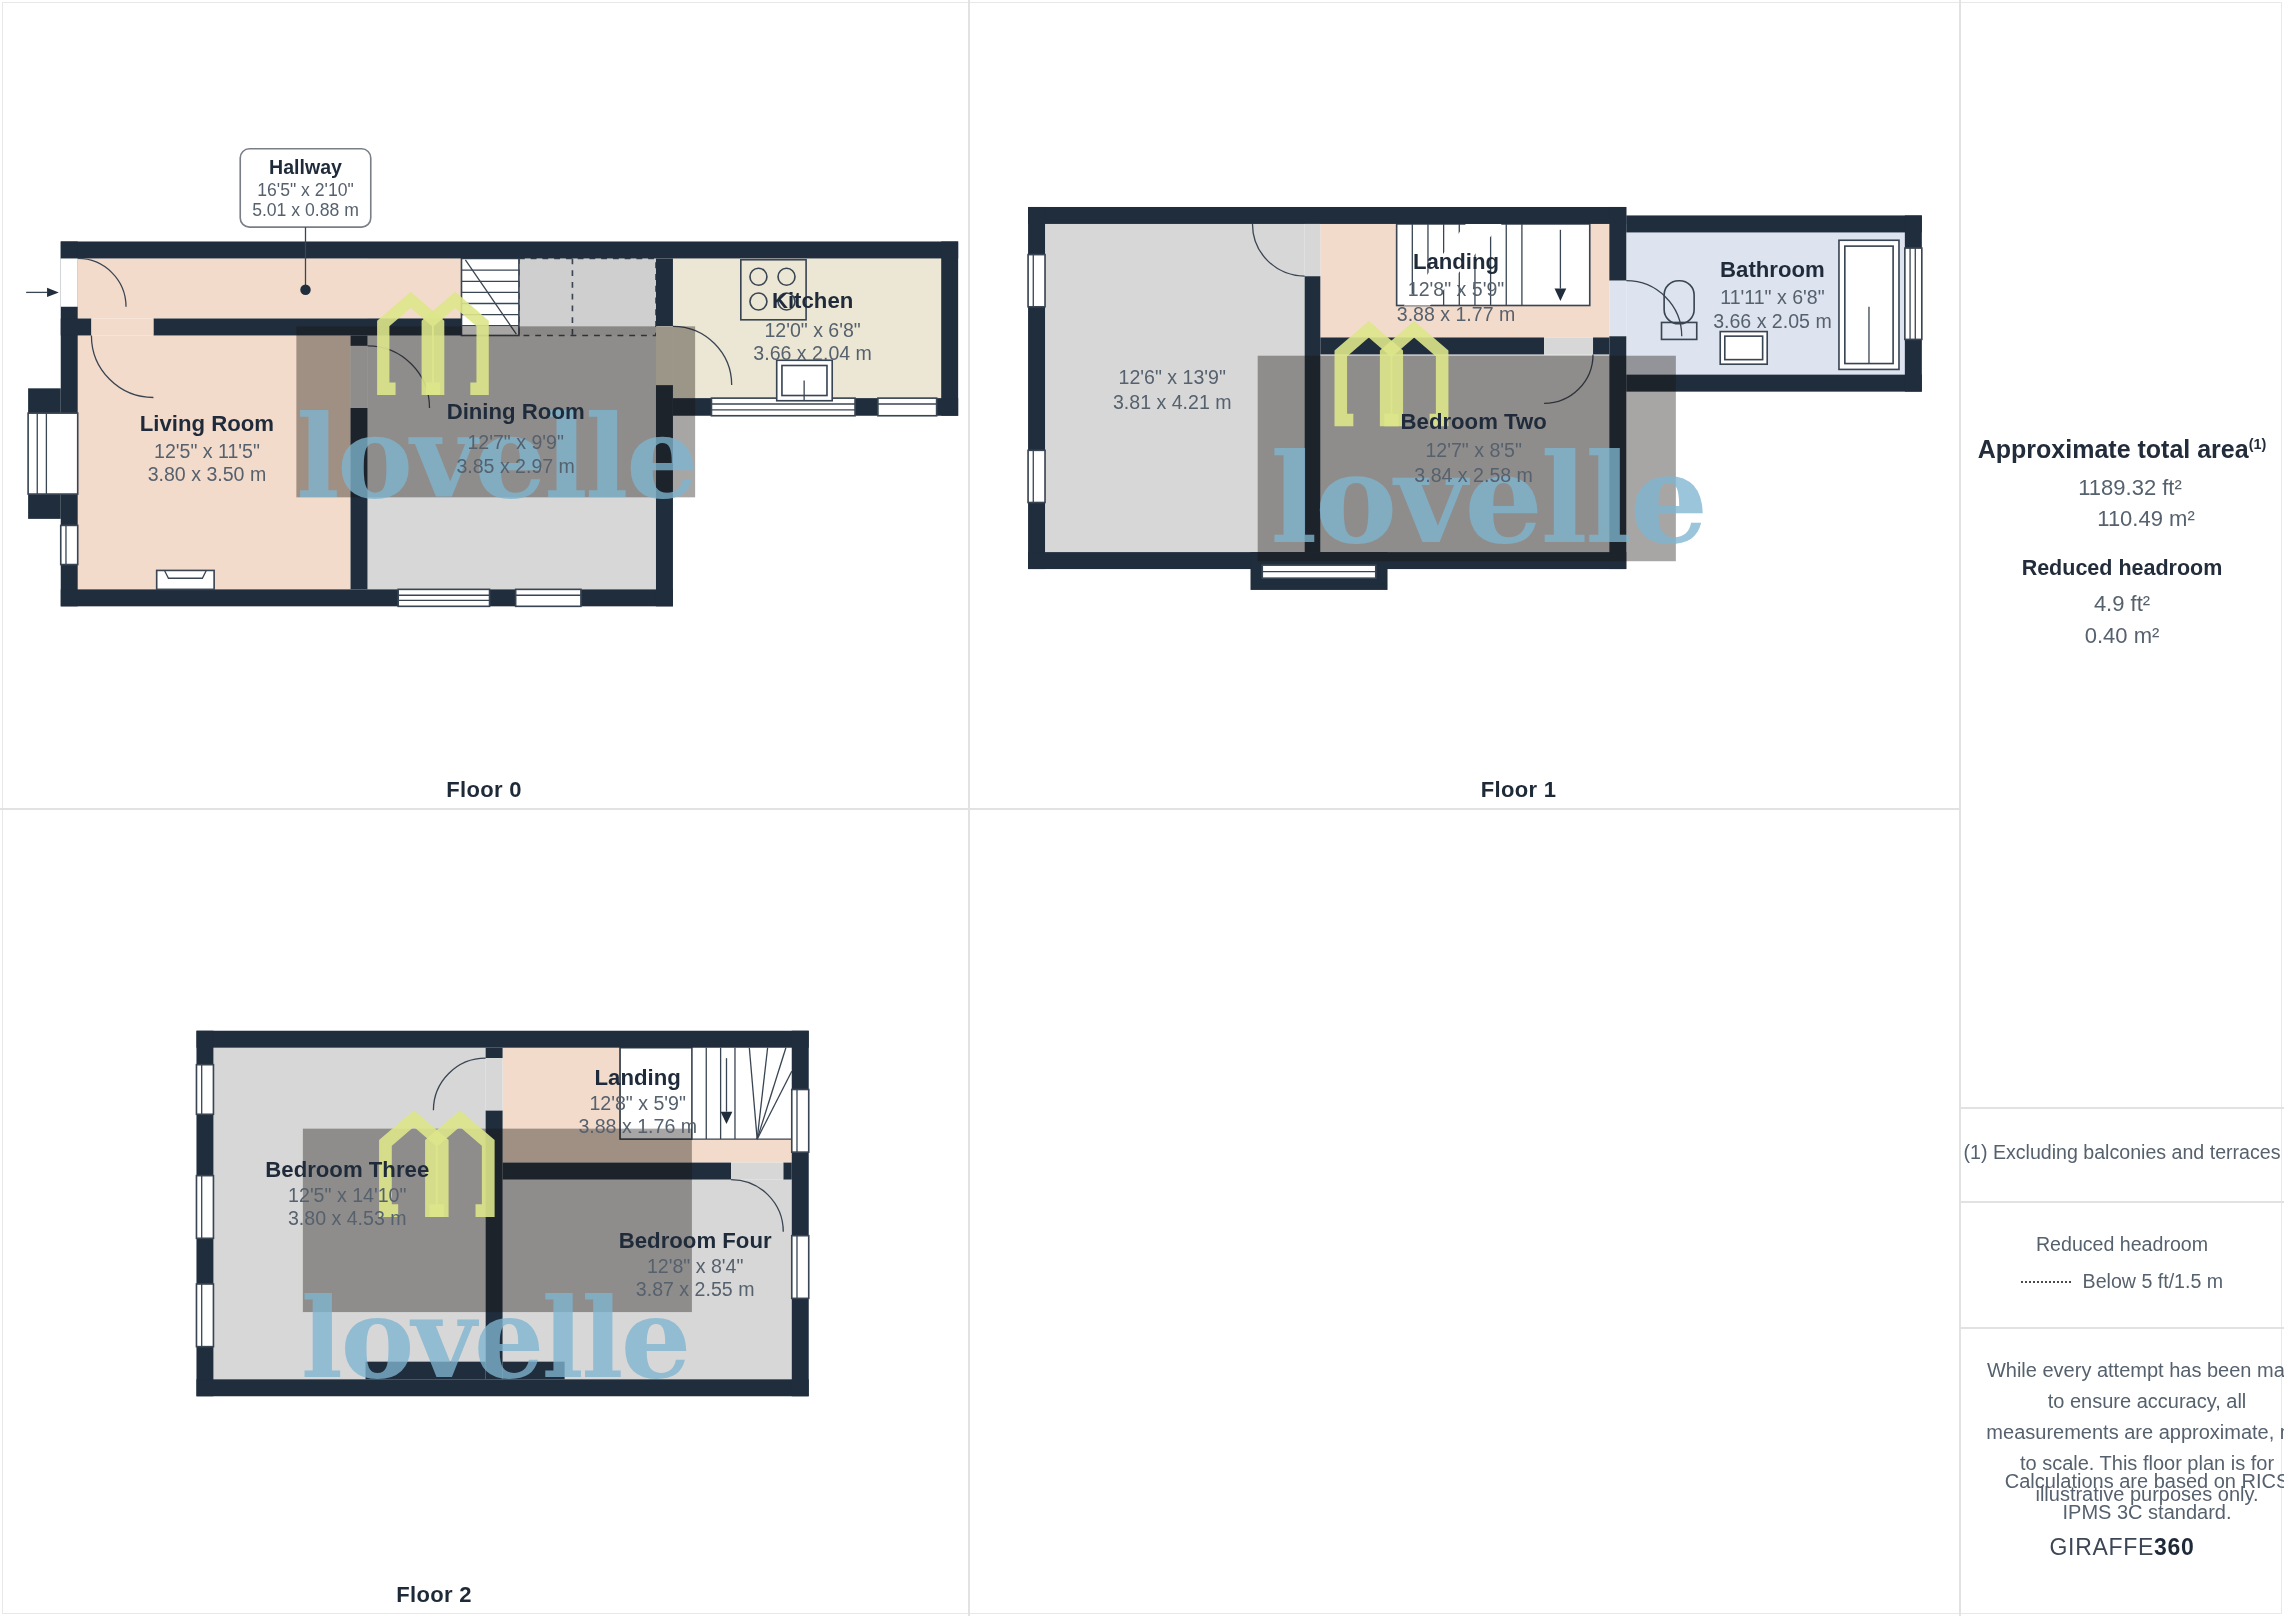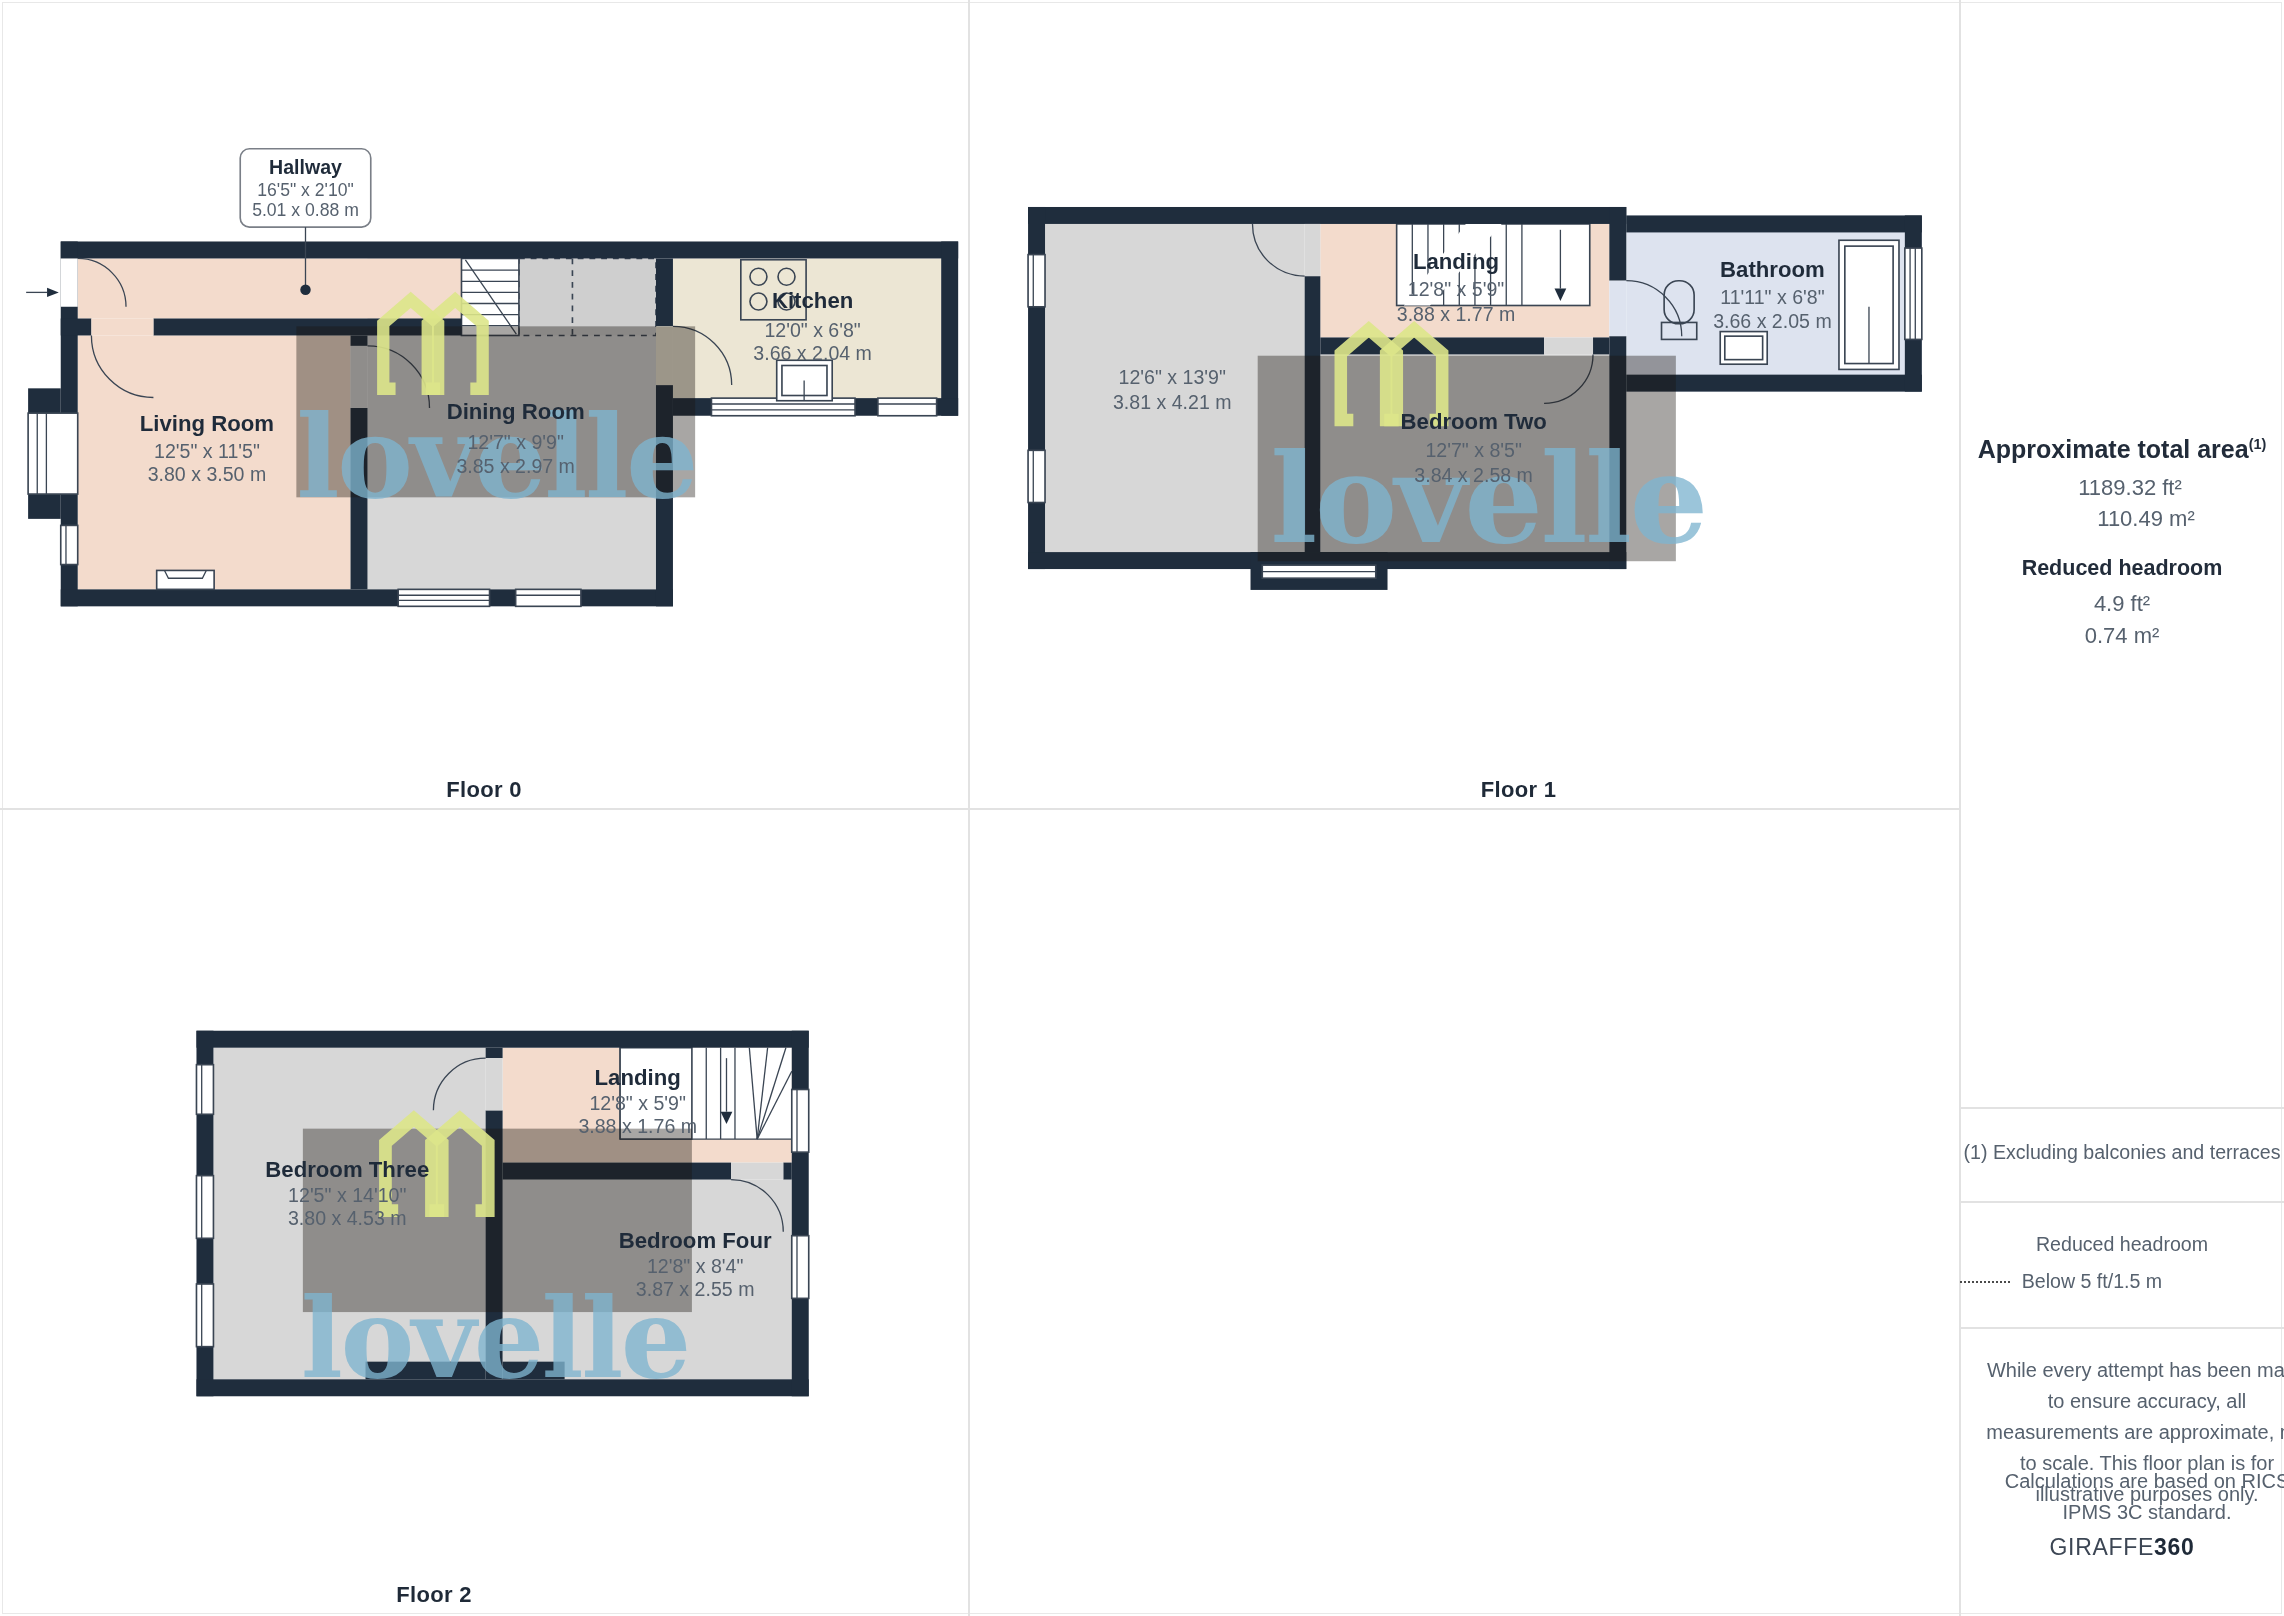--- a/index.html
+++ b/index.html
@@ -29,21 +29,21 @@
   .ovl{fill:rgba(25,20,15,0.38);}
   .arrow{fill:#1f2d3d;}
 
   
   .sb{position:absolute;left:1960px;width:324px;text-align:center;color:#56616e;}
   .sb-title{font-weight:700;font-size:25px;color:#222c3a;}
   .sb-sup{font-size:14.4px;vertical-align:9px;font-weight:700;color:#222c3a;}
   .sb-val{font-size:22px;}
   .sb-sub{font-weight:700;font-size:21.5px;color:#222c3a;}
   .sb-note{font-size:19.6px;}
-  .legend-row{display:flex;align-items:center;justify-content:flex-start;gap:11.7px;}
+  .legend-row{display:flex;align-items:center;justify-content:center;gap:11.7px;}
   .dotted{display:inline-block;width:50px;height:0;border-top:2px dotted #4a4a4a;}
   .disc{font-size:20px;line-height:31px;padding:0 25px;}
   .brand-l{font-size:23px;letter-spacing:0.7px;color:#3c4654;}
   .brand-b{font-size:23px;font-weight:700;letter-spacing:0.7px;color:#1f2a38;}
 </style>
 </head>
 <body>
 
 <div class="canvas">
   <div class="frame"></div>
@@ -381,21 +381,21 @@
   <div class="floor-label" style="left:970px;top:777px;width:1097px;">Floor 1</div>
   <div class="floor-label" style="left:0;top:1582px;width:868px;">Floor 2</div>
 
   <div class="sb sb-title" style="top:435px;">
     <span>Approximate total area</span><span class="sb-sup">(1)</span>
   </div>
   <div class="sb sb-val" style="top:475px;padding-left:8px;">1189.32 ft²</div>
   <div class="sb sb-val" style="top:506px;padding-left:24px;">110.49 m²</div>
   <div class="sb sb-sub" style="top:556px;">Reduced headroom</div>
   <div class="sb sb-val" style="top:591px;">4.9 ft²</div>
-  <div class="sb sb-val" style="top:623px;">0.74 m²</div>
+  <div class="sb sb-val" style="top:623px;">0.40 m²</div>
 
   <div class="sb sb-note" style="top:1141px;">(1) Excluding balconies and terraces</div>
 
   <div class="sb sb-note" style="top:1233px;">Reduced headroom</div>
   <div class="sb legend-row" style="top:1270px;">
     <span class="dotted"></span>
     <span class="sb-note">Below 5 ft/1.5 m</span>
   </div>
 
   <div class="sb disc" style="top:1355px;">While every attempt has been made to ensure accuracy, all measurements are approximate, not to scale. This floor plan is for illustrative purposes only.</div>

